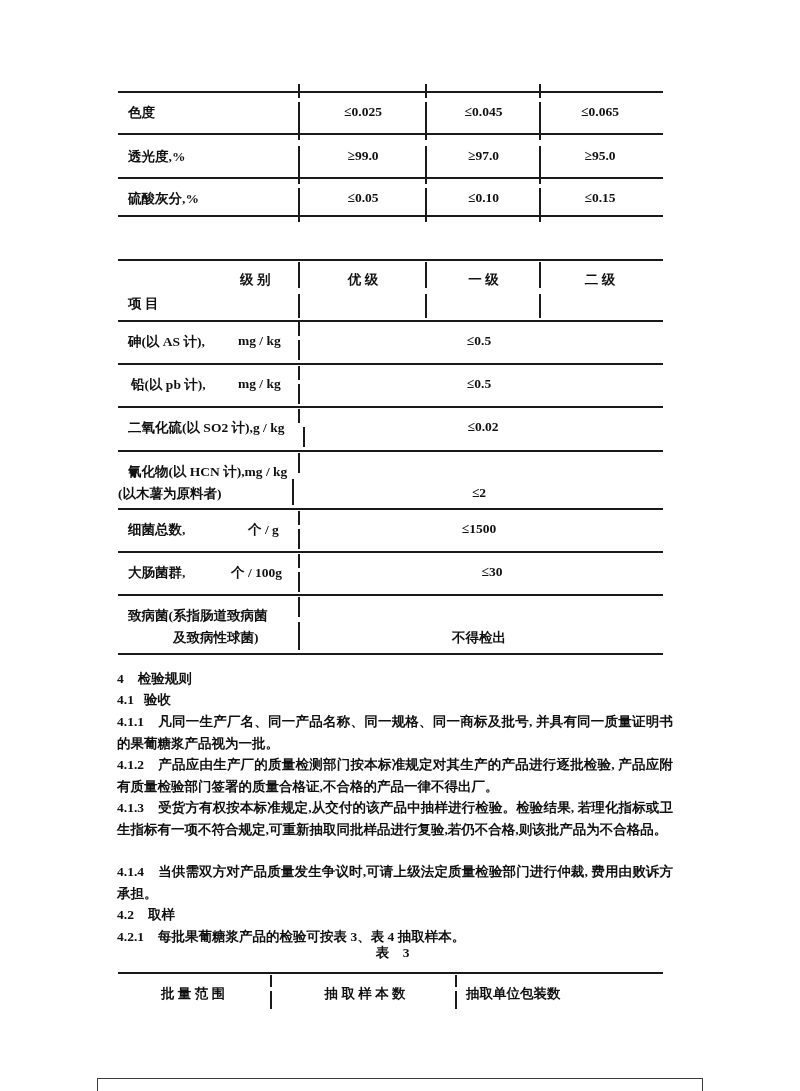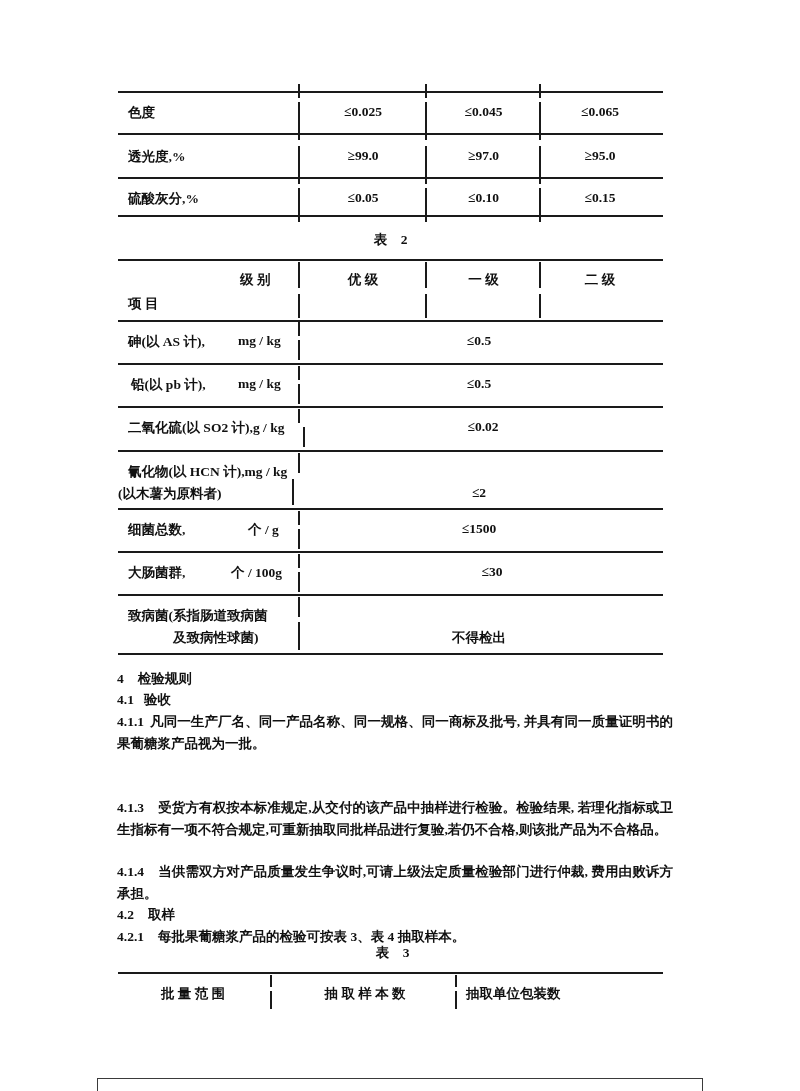--- a/index.html
+++ b/index.html
@@ -162,21 +162,20 @@
     <div class="cell c" style="left:186px; top:148px; width:118px;">≥99.0</div>
     <div class="cell c" style="left:313px; top:148px; width:105px;">≥97.0</div>
     <div class="cell c" style="left:427px; top:148px; width:110px;">≥95.0</div>
 
     <div class="rowlabel" style="left:10px; top:190px;">硫酸灰分,%</div>
     <div class="cell c" style="left:186px; top:190px; width:118px;">≤0.05</div>
     <div class="cell c" style="left:313px; top:190px; width:105px;">≤0.10</div>
     <div class="cell c" style="left:427px; top:190px; width:110px;">≤0.15</div>
   </div>
 
-  <div class="tblcap" style="left:118px; top:231px; width:545px;">表    2</div>
 
   <div class="tbl" style="top:0;">
     <div class="hrule" style="top:259px;"></div>
     <div class="hrule" style="top:320px;"></div>
     <div class="hrule" style="top:363px;"></div>
     <div class="hrule" style="top:406px;"></div>
     <div class="hrule" style="top:450px;"></div>
     <div class="hrule" style="top:508px;"></div>
     <div class="hrule" style="top:551px;"></div>
     <div class="hrule" style="top:594px;"></div>
@@ -240,23 +239,26 @@
 
   <div class="para heading" style="top:668px;">
     <span class="num">4</span><span style="margin-left:8px;">检验规则</span>
   </div>
 
   <div class="para heading" style="top:689px;">
     <span class="num">4.1</span><span style="margin-left:4px;">验收</span>
   </div>
 
   <div class="para" style="top:711px;">
-    <span class="num">4.1.1</span><span style="margin-left:0;">凡同一生产厂名、同一产品名称、同一规格、同一商标及批号, 并具有同一质量证明书的果葡糖浆产品视为一批。</span>
-  </div>
-
+    <span class="num">4.1.1</span><span style="margin-left:8px;">凡同一生产厂名、同一产品名称、同一规格、同一商标及批号, 并具有同一质量证明书的果葡糖浆产品视为一批。</span>
+  </div>
+
+  <div class="para" style="top:754px;">
+    <span class="num">4.1.2</span><span style="margin-left:8px;">产品应由生产厂的质量检测部门按本标准规定对其生产的产品进行逐批检验, 产品应附有质量检验部门签署的质量合格证,不合格的产品一律不得出厂。</span>
+  </div>
 
   <div class="para" style="top:797px;">
     <span class="num">4.1.3</span><span style="margin-left:8px;">受货方有权按本标准规定,从交付的该产品中抽样进行检验。检验结果, 若理化指标或卫生指标有一项不符合规定,可重新抽取同批样品进行复验,若仍不合格,则该批产品为不合格品。</span>
   </div>
 
   <div class="para" style="top:861px;">
     <span class="num">4.1.4</span><span style="margin-left:8px;">当供需双方对产品质量发生争议时,可请上级法定质量检验部门进行仲裁, 费用由败诉方承担。</span>
   </div>
 
   <div class="para heading" style="top:904px;">

